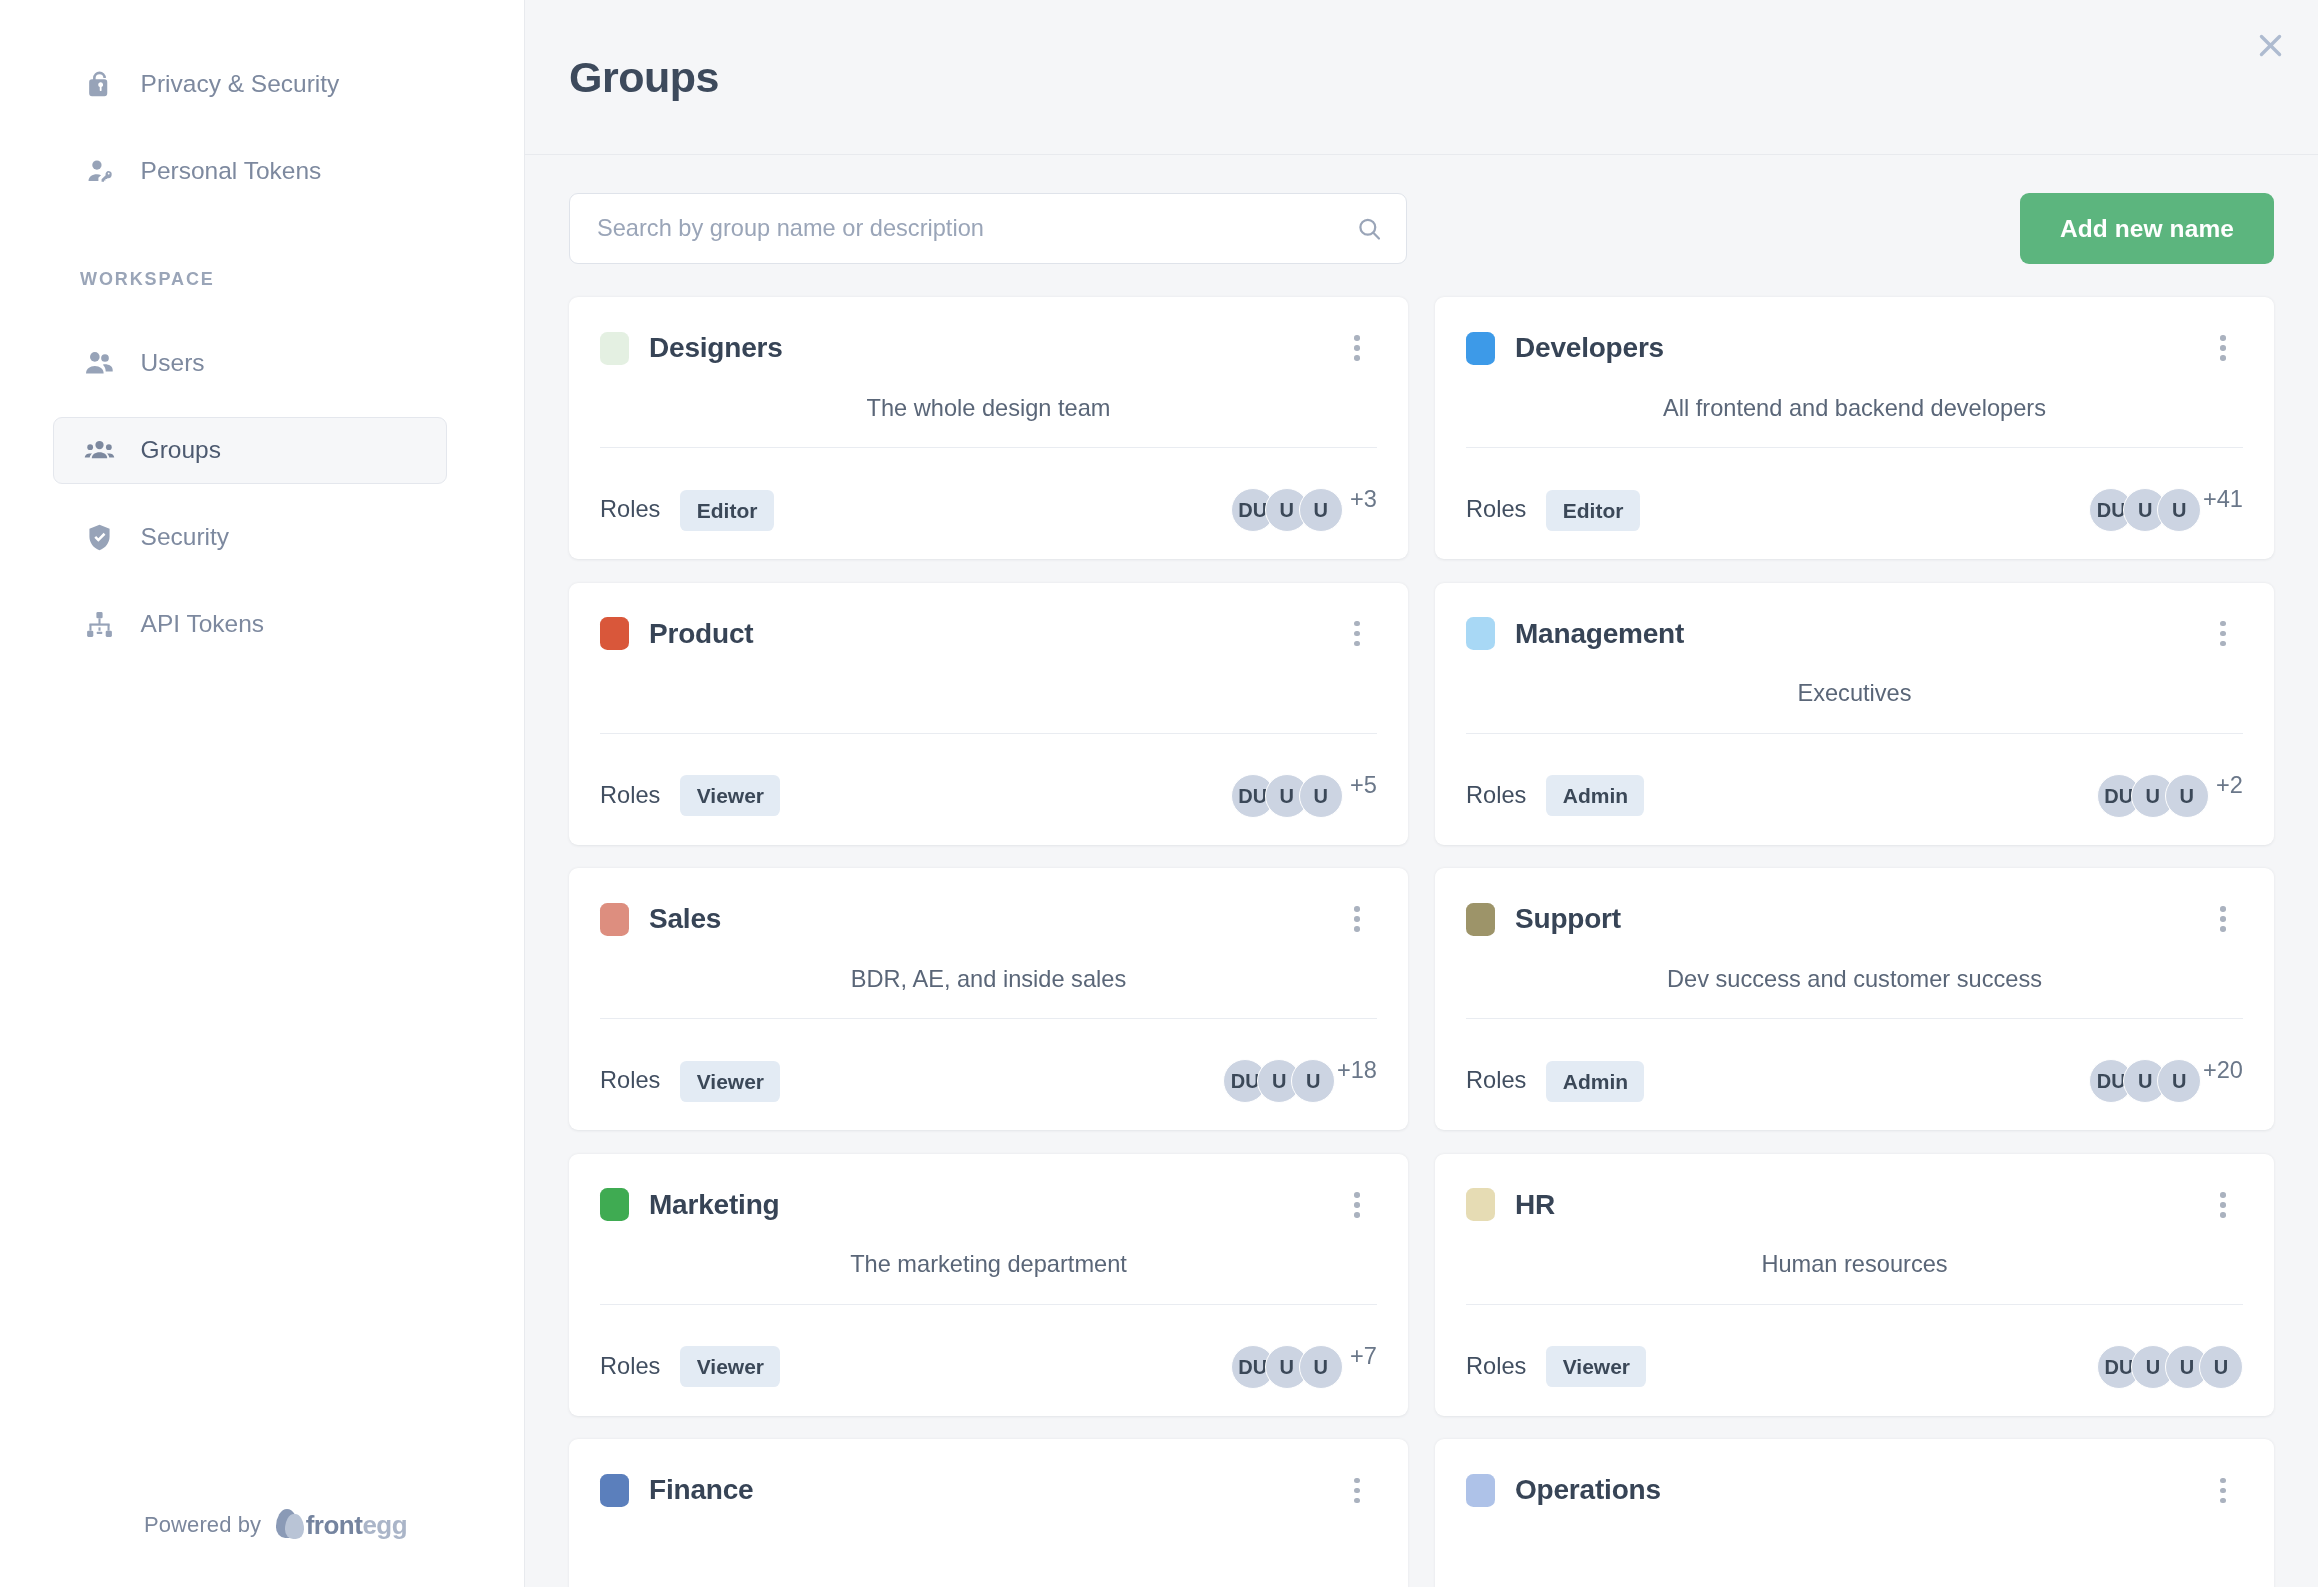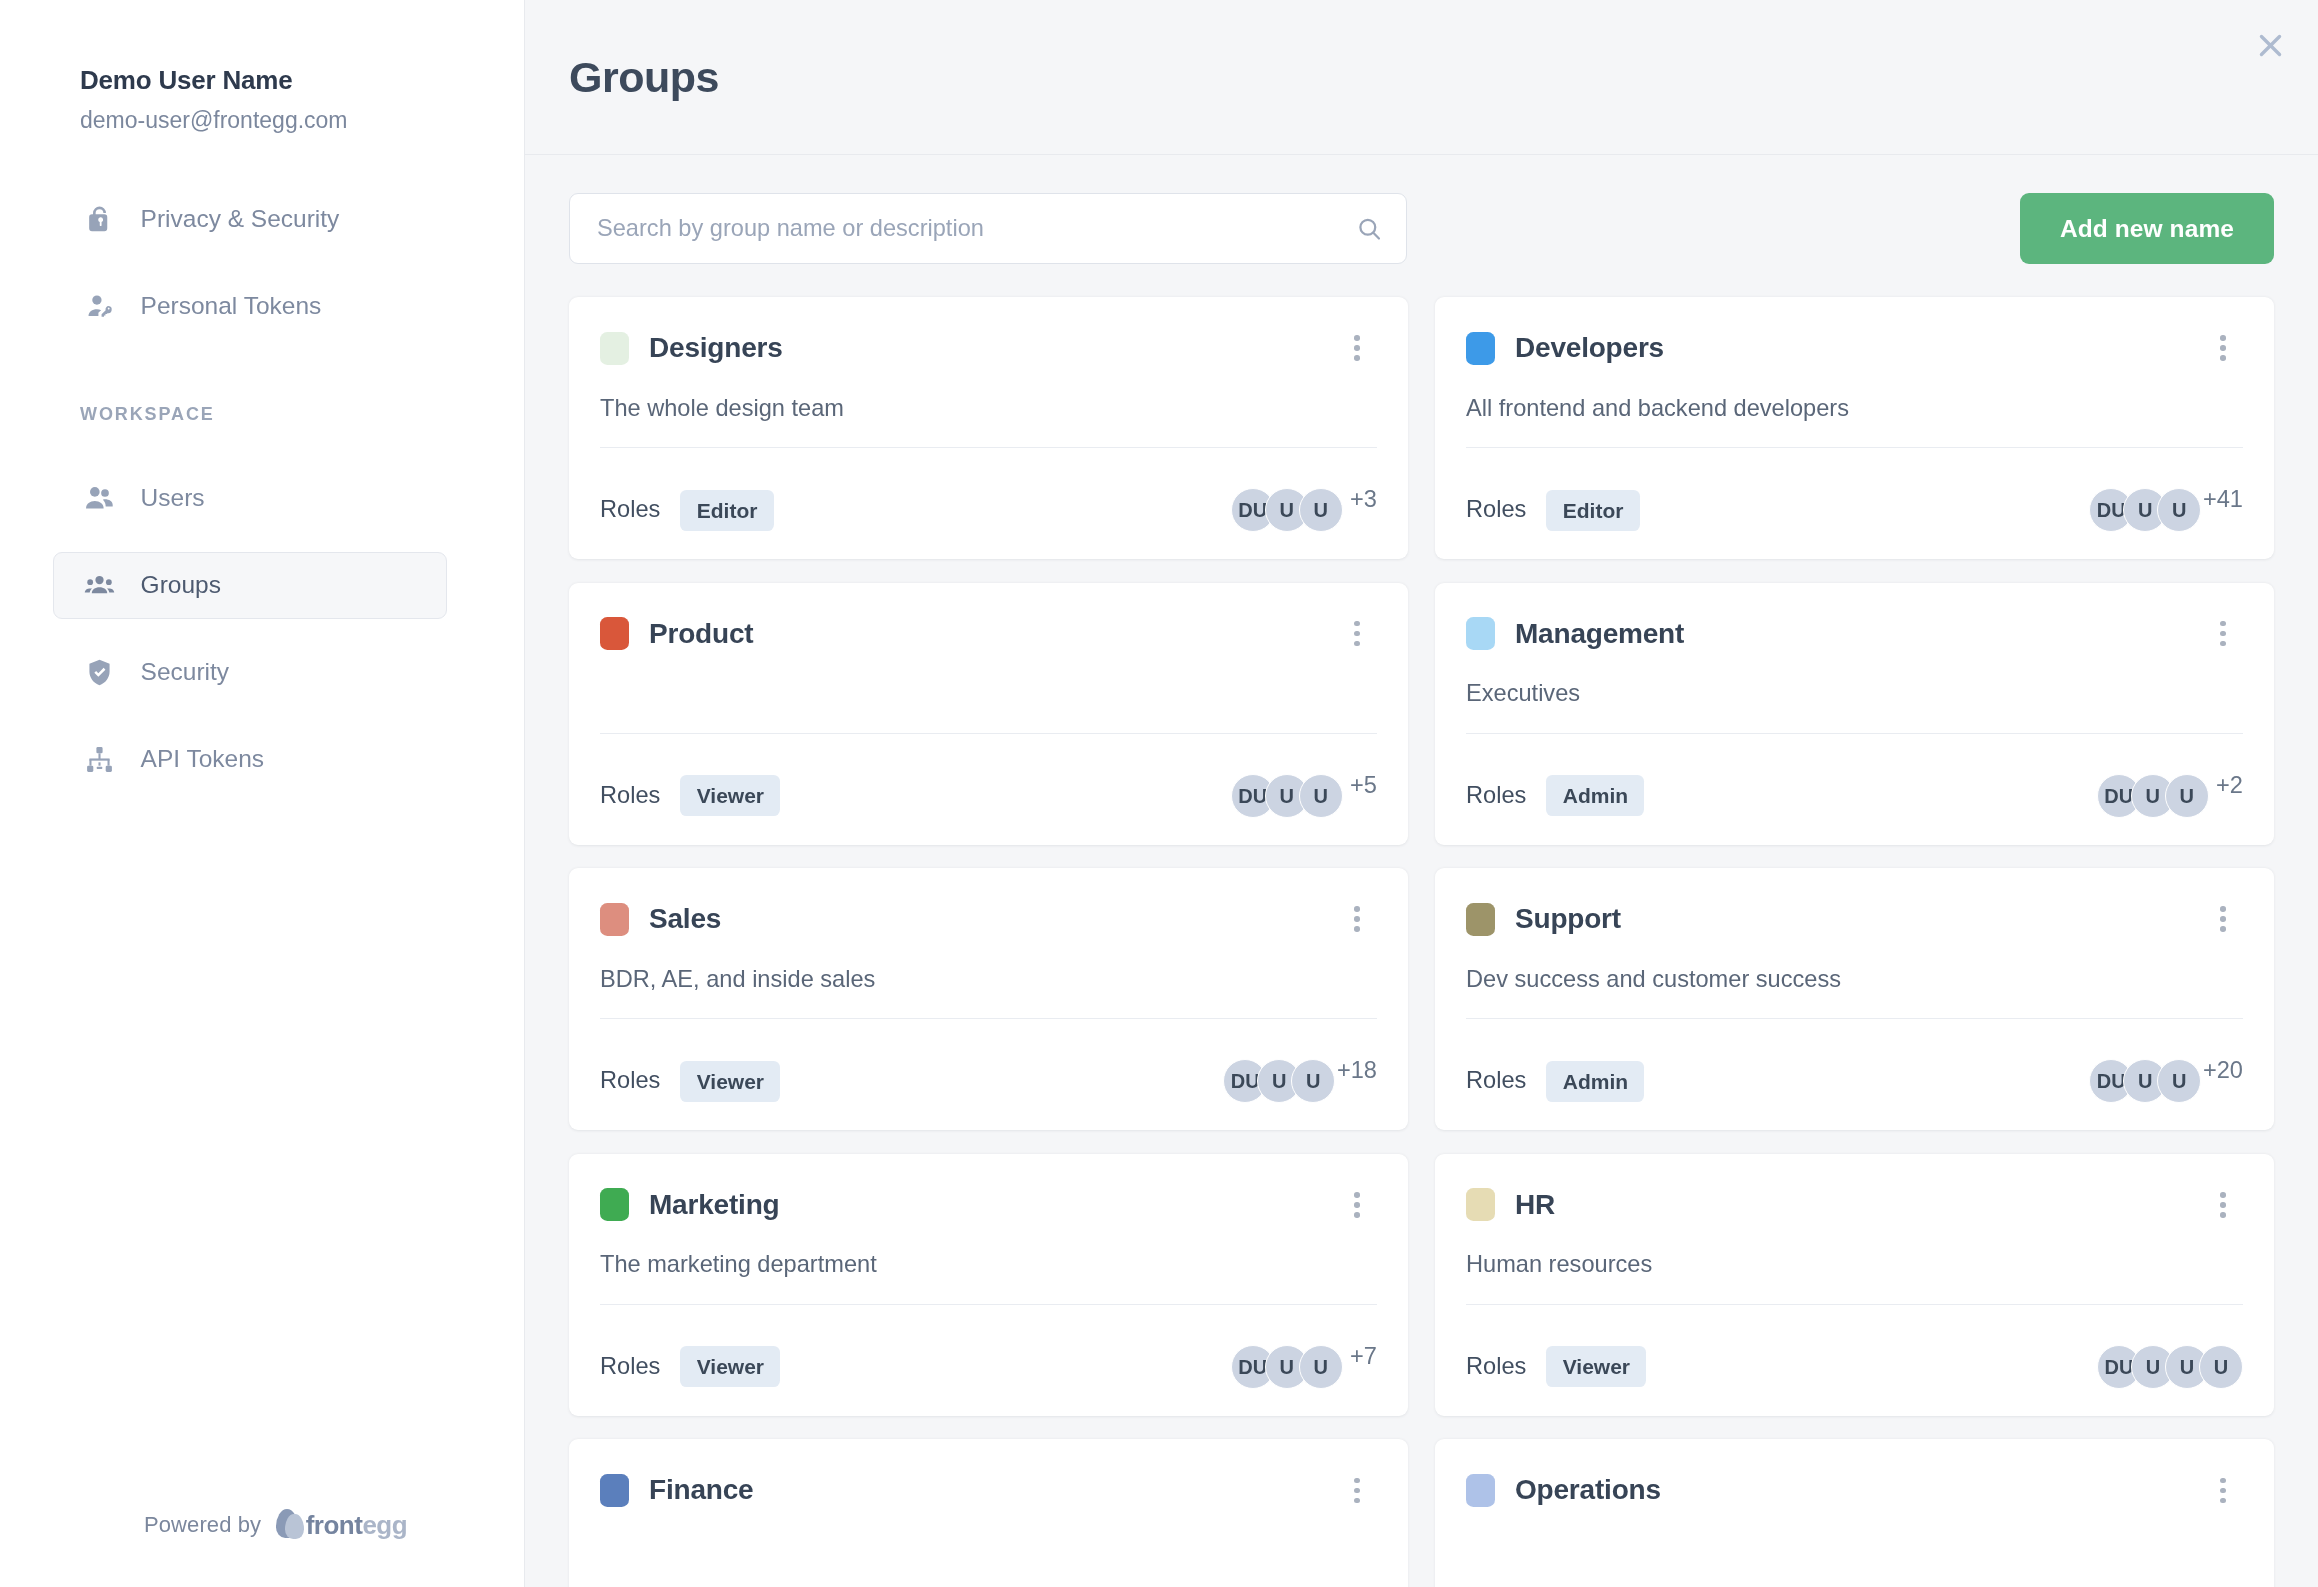--- a/index.html
+++ b/index.html
@@ -275,20 +275,21 @@
     border-radius: 50%;
     background: #aab2bf;
     display: block;
   }
 
   .card-desc {
     margin-top: 23.6px;
     font-size: 23.6px;
     color: #5a6678;
     line-height: 1.2;
+    text-align: center;
   }
 
   .card-divider {
     margin-top: auto;
     border-top: 0.9px solid #e9ecf1;
   }
 
   .card-foot {
     display: flex;
     align-items: center;
@@ -334,24 +335,20 @@
   }
   .avatar-more.tight { margin-left: 1.8px; }
 </style>
 </head>
 <body>
 
 <div class="app">
 
   <aside class="sidebar">
 
-    <div class="user-block">
-      <div class="user-name">Demo User Name</div>
-      <div class="user-email">demo-user@frontegg.com</div>
-    </div>
 
     <nav class="nav-top">
 
       <div class="nav-item">
         <span class="nav-icon">
           <svg width="31" height="31" viewBox="0 0 24 24" fill="currentColor">
             <path d="M12 2a5 5 0 0 0-5 5v1H6.2A2.2 2.2 0 0 0 4 10.2v8.6A2.2 2.2 0 0 0 6.2 21h9.6a2.2 2.2 0 0 0 2.2-2.2v-8.6A2.2 2.2 0 0 0 15.8 8H9V7a3 3 0 0 1 6 0h2a5 5 0 0 0-5-5zm-1 10.2a1.9 1.9 0 1 1 2.6 1.76V16.4a.7.7 0 0 1-1.4 0v-2.44A1.9 1.9 0 0 1 11 12.2z"></path>
           </svg>
         </span>
         <span class="nav-label">Privacy &amp; Security</span>

